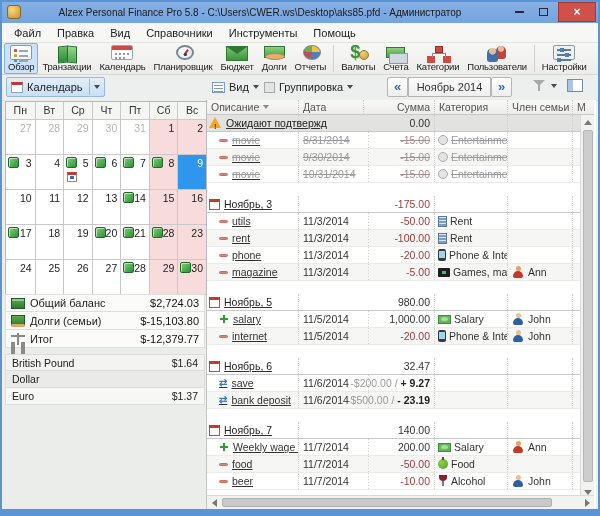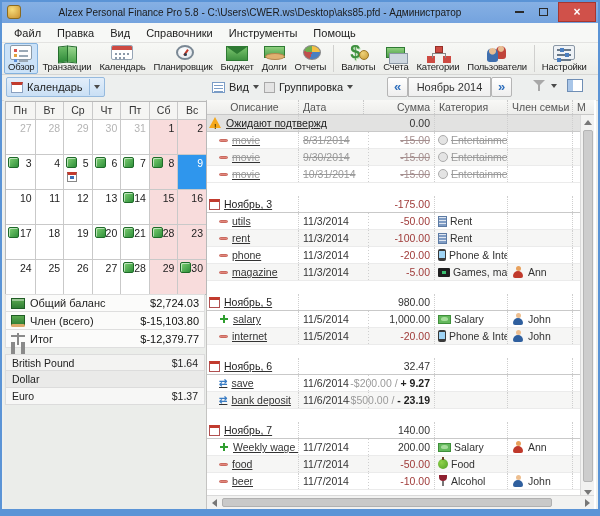--- a/index.html
+++ b/index.html
@@ -424,21 +424,21 @@
         </div>
     </div>
     <div id="summary">
         <div class="sum-row">
           <span class="sum-balance-icon"></span>
           <span class="sum-label">Общий баланс</span>
           <span class="sum-value">$2,724.03</span>
         </div>
         <div class="sum-row">
           <span class="sum-debts-icon"></span>
-          <span class="sum-label">Член (всего)</span>
+          <span class="sum-label">Долги (семьи)</span>
           <span class="sum-value">$-15,103.80</span>
         </div>
         <div class="sum-row">
           <span class="sum-networth-icon"></span>
           <span class="sum-label">Итог</span>
           <span class="sum-value">$-12,379.77</span>
         </div>
       </div>
     <div id="currencies">
         <div class="cur-row">
@@ -451,21 +451,21 @@
         </div>
         <div class="cur-row">
           <span class="cur-name">Euro</span>
           <span class="cur-rate">$1.37</span>
         </div>
       </div>
   </div>
 
   <div id="rightpanel">
     <div id="thead">
-        <div class="th" style="width: 92px; flex-direction: column;">
+        <div class="th" style="width: 92px;">
           <span>Описание</span>
           <span class="sort-arrow"></span>
         </div>
         <div class="th" style="width: 136px; padding: 0px; display: flex; gap: 8px;">
           <span class="th" style="width: 70px; border-right: 1px dotted rgb(201, 201, 201);">Дата</span>
           <span class="th th-sum" style="width: 66px; border-right: none;">Сумма</span>
         </div>
         <div class="th" style="width: 73px;">Категория</div>
         <div class="th" style="width: 65px;">Член семьи</div>
         <div class="th" style="flex: 1 1 0%; border-right: none;">М</div>

